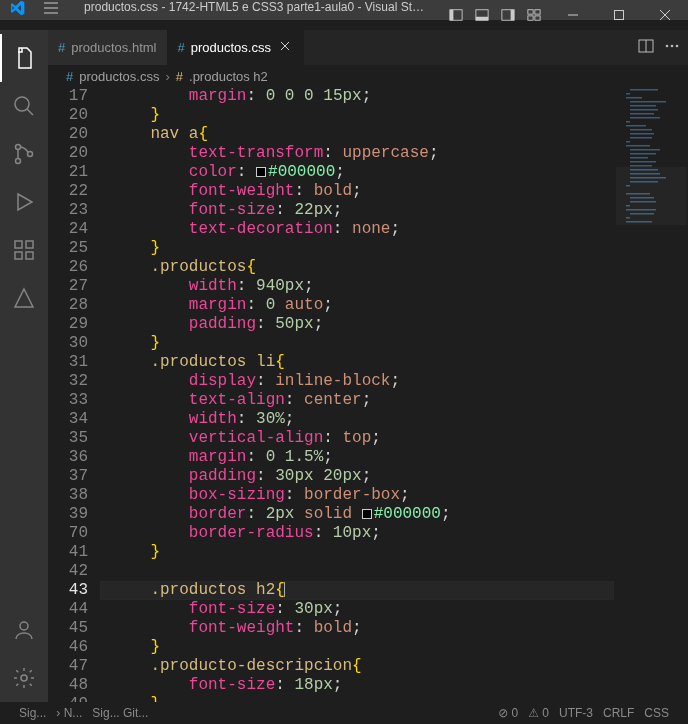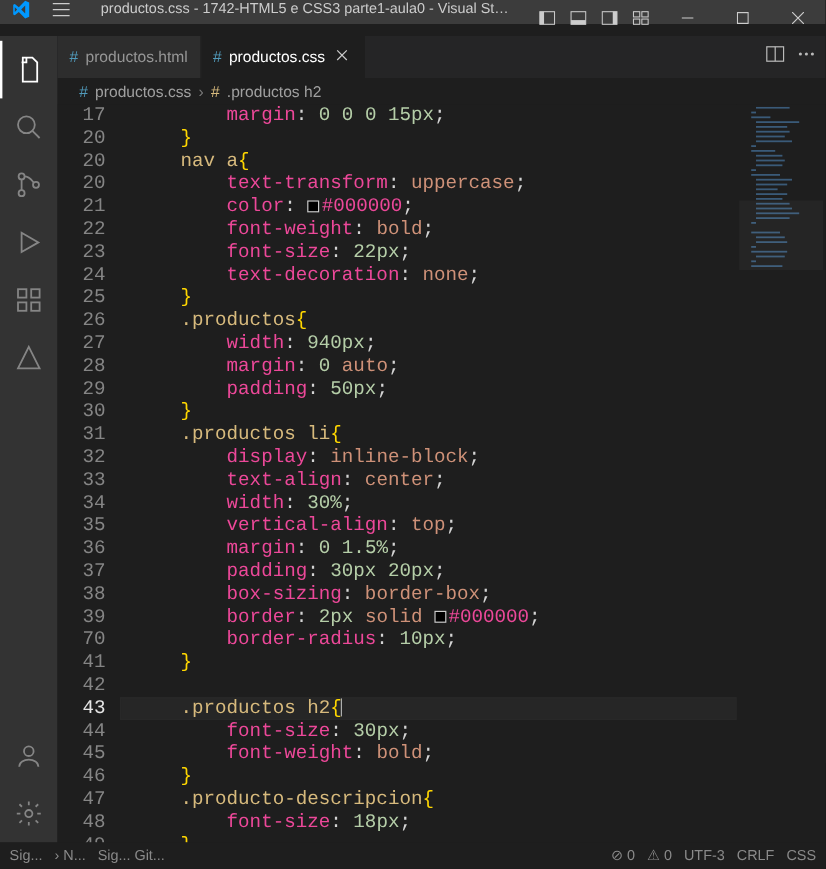--- a/index.html
+++ b/index.html
@@ -135,40 +135,40 @@
     background:rgba(255,255,255,0.03);
   }
   .minimap svg { position:absolute; top:2px; right:4px; }
 
   
   .sel { color:#d7ba7d; }      
   .prop{ color:#ec4899; }
   .punc{ color:#d4d4d4; }
   .num { color:#b5cea8; }
   .kw  { color:#ce9178; }
-  .hex { color:#ec4899; }
+  .hex { color:#86efac; }
   .brace{ color:#ffd700; }
   .swatch {
     display:inline-block;
     width:10px; height:10px;
     border:1px solid #cccccc;
     vertical-align:middle;
     margin-right:2px;
     background:#000000;
   }
 
   
   .statusbar {
     position:absolute;
     left:0; right:0; bottom:0; height:22px;
     background:#007acc;
     display:flex; align-items:center;
     font-size:12px;
     color:#ffffff;
-    padding:0 8px;
+    padding:0 19px;
     gap:10px;
   }
   .statusbar .spacer { flex:1; }
   .statusbar .item { cursor:pointer; white-space:nowrap;}
   .statusbar.dimmed { background:#1e1e1e; color:#8a8a8a; }
 
 </style>
 </head>
 <body>
 

